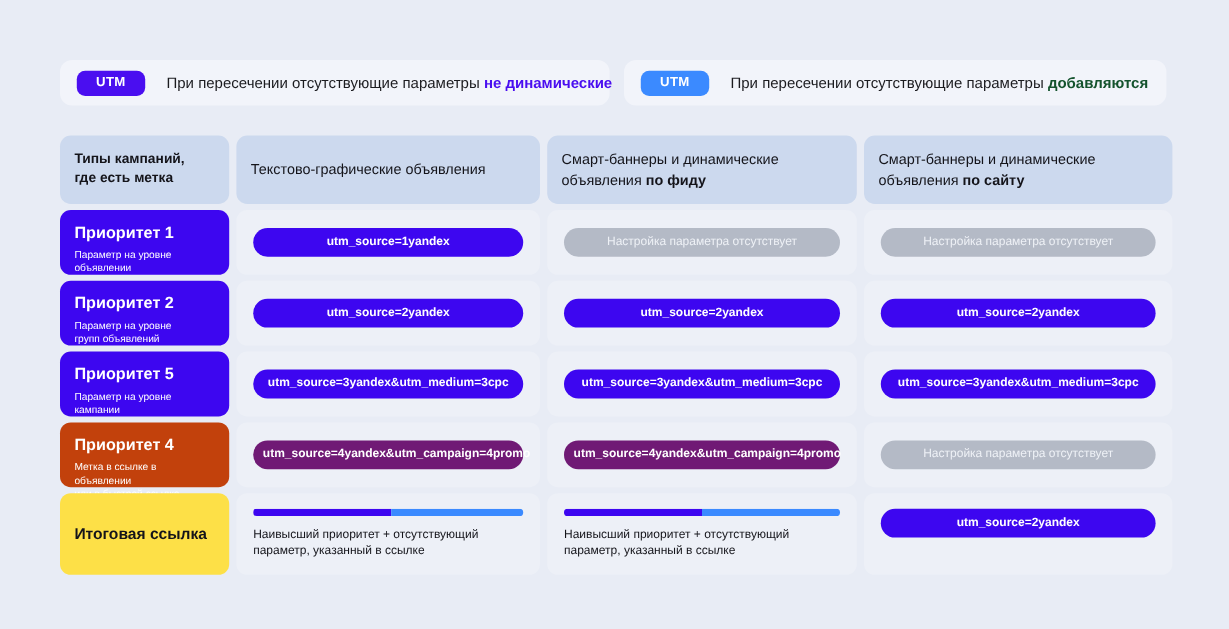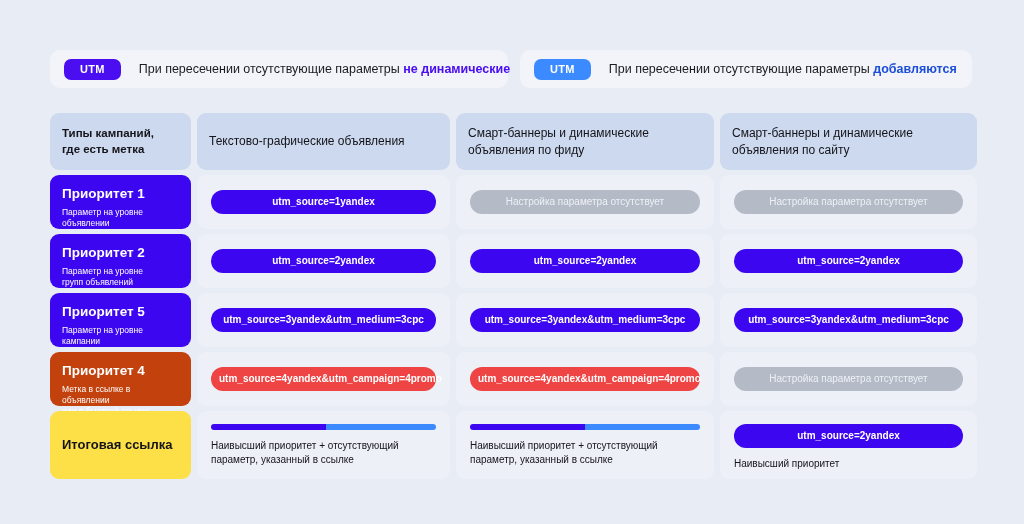--- a/index.html
+++ b/index.html
@@ -48,21 +48,21 @@
   }
   .utm-badge.purple { background: #4a0ef0; }
   .utm-badge.blue   { background: #3b8aff; }
   .banner-text {
     font-size: 12.5px;
     color: #1b1b1f;
     margin-left: 18px;
     white-space: nowrap;
   }
   .banner-text .hl-purple { color: #4a0ef0; font-weight: bold; }
-  .banner-text .hl-blue   { color: #1d4ed8; font-weight: bold; }
+  .banner-text .hl-blue   { color: #14532d; font-weight: bold; }
 
   
   .grid {
     margin-top: 25px;
     display: grid;
     grid-template-columns: 141px 253px 258px 257px;
     column-gap: 6px;
     row-gap: 5px;
   }
 
@@ -73,21 +73,21 @@
     padding: 10px 12px;
     box-sizing: border-box;
     height: 57px;
     display: flex;
     align-items: center;
     font-size: 12px;
     line-height: 1.35;
     color: #14141a;
   }
   .hcell.first { font-weight: bold; font-size: 11.5px; }
-  .hcell b { font-weight: normal; }
+  .hcell b { font-weight: bold; }
 
   
   .lcell {
     border-radius: 9px;
     padding: 11px 12px;
     box-sizing: border-box;
     color: #ffffff;
   }
   .lcell.p1, .lcell.p2, .lcell.p3 { background: #3d06f0; }
   .lcell.p4 { background: #c2410c; }
@@ -128,21 +128,21 @@
     text-align: center;
     font-size: 10px;
     font-weight: bold;
     color: #ffffff;
     padding: 7px 8px;
     line-height: 1;
     box-sizing: border-box;
     width: 100%;
   }
   .pill.purple { background: #3d06f0; }
-  .pill.blue   { background: #ef4444; }
+  .pill.blue   { background: #701a75; }
   .pill.gray   { background: #b4bac6; color: #eef1f6; font-weight: normal; }
 
   .split-pill {
     display: flex;
     width: 100%;
     border-radius: 20px;
     overflow: hidden;
     font-size: 10px;
     font-weight: bold;
     color: #ffffff;
@@ -298,17 +298,16 @@
     <div class="ccell final row-f">
       <span class="split-pill">
         <span class="seg a">utm_source=2yandex</span>
         <span class="seg b">&amp;utm_campaign=4promo</span>
       </span>
       <span class="note">Наивысший приоритет + отсутствующий параметр, указанный в ссылке</span>
     </div>
 
     <div class="ccell final row-f">
       <span class="pill purple">utm_source=2yandex</span>
-      <span class="note">Наивысший приоритет</span>
     </div>
 
   </div>
 </div>
 
 </body></html>

